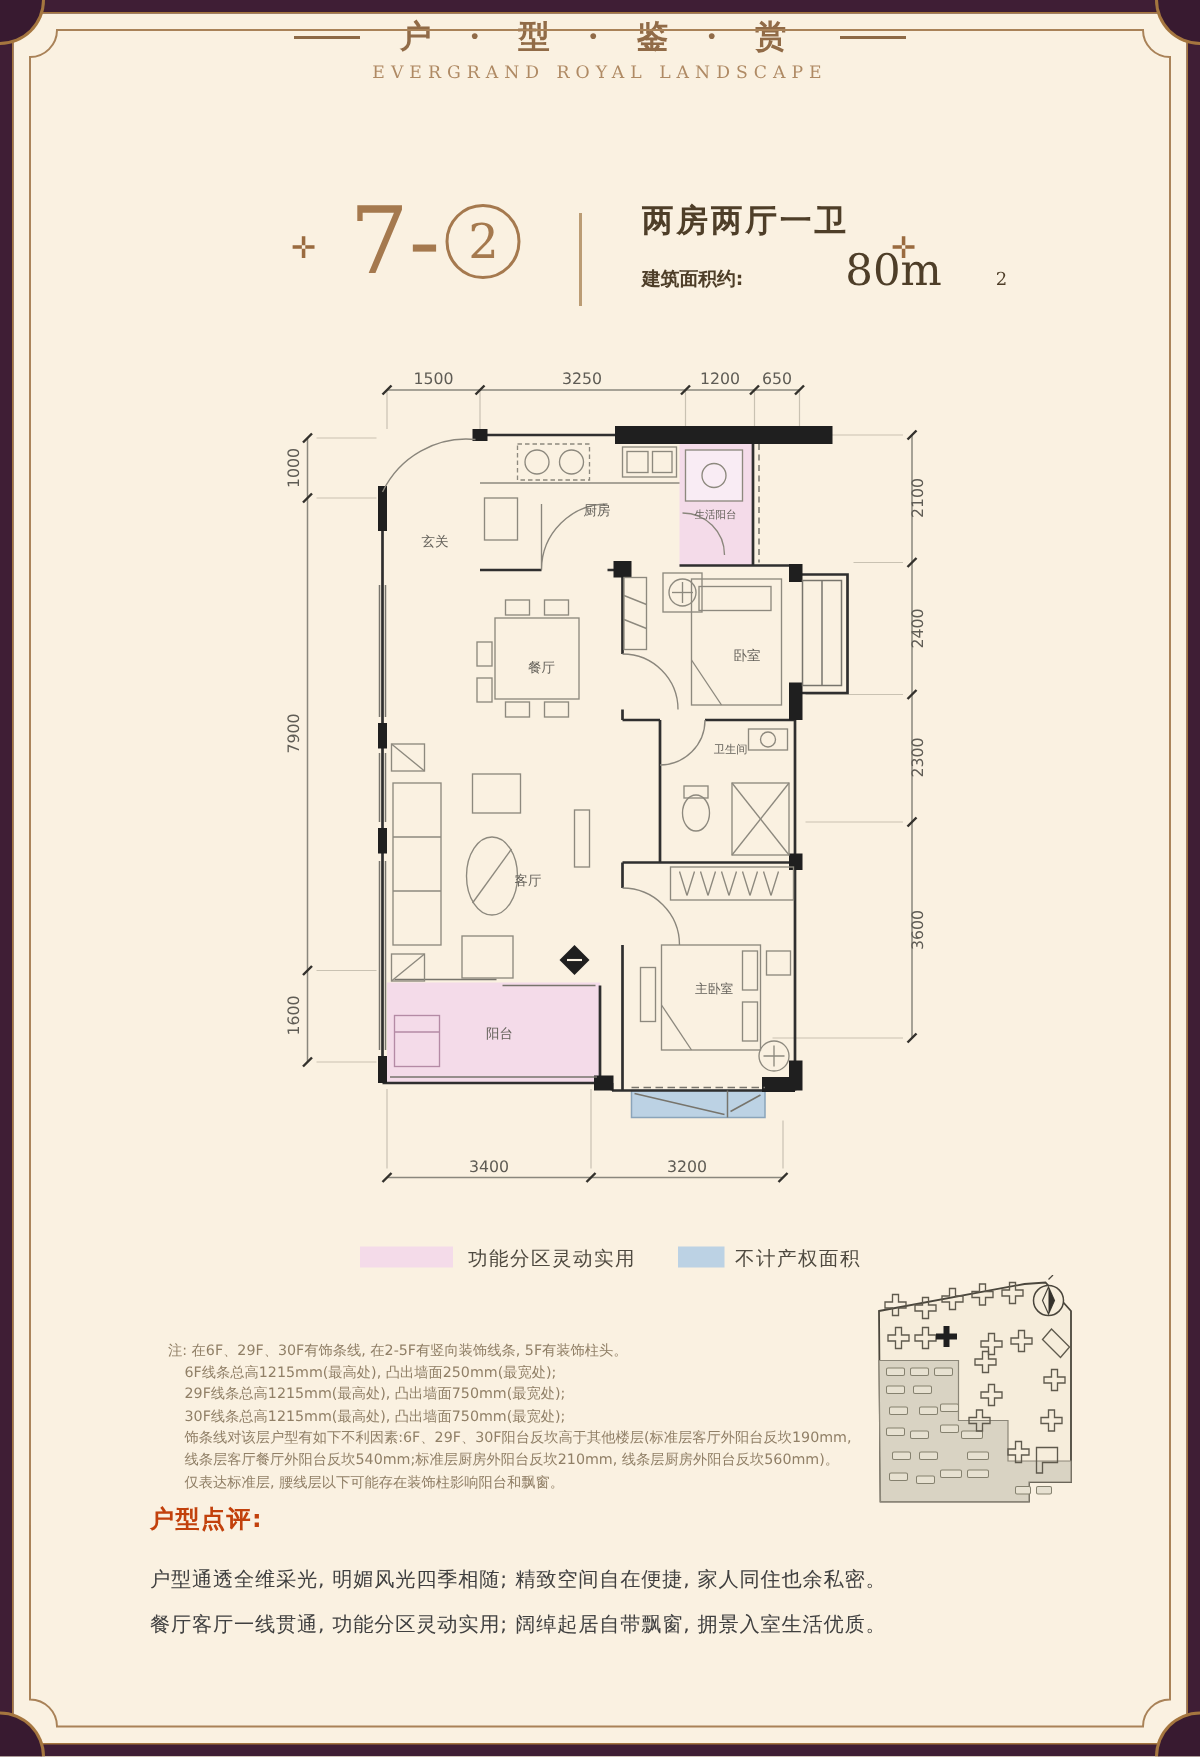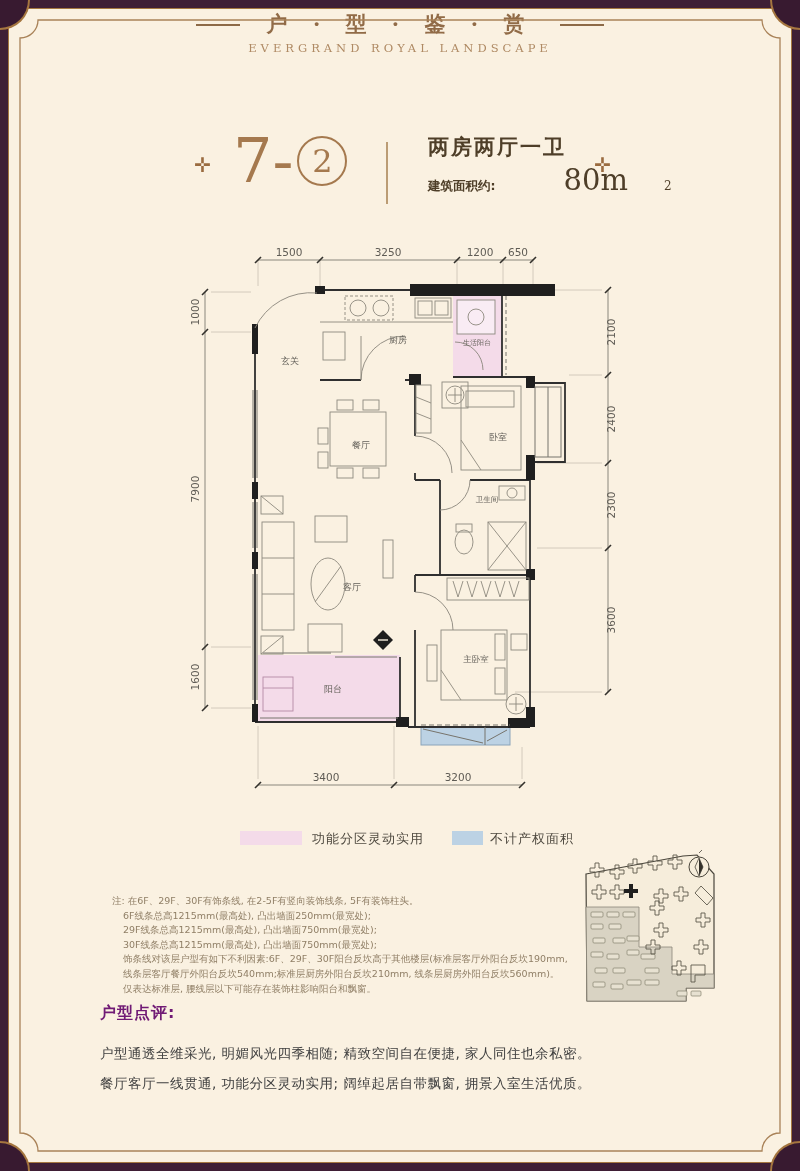--- a/index.html
+++ b/index.html
@@ -43,21 +43,21 @@
   .sw.blue{left:452px;top:831px;width:31px;background:#bcd2e4;}
   .leglab{position:absolute;top:830px;font-size:13px;color:#4f4a40;letter-spacing:1px;}
   .leglab.a{left:312px;} .leglab.b{left:490px;}
   
   .notes{position:absolute;left:112px;top:894px;width:470px;color:#907f66;font-size:9.5px;
          line-height:14.6px;}
   .notes .ln{white-space:nowrap;}
   .notes .ind{padding-left:11px;}
   
   .review-h{position:absolute;left:100px;top:1003px;font-size:16px;font-weight:bold;
-            color:#701a75;letter-spacing:1px;}
+            color:#c2410c;letter-spacing:1px;}
   .review{position:absolute;left:100px;top:1038px;width:560px;font-size:13.5px;line-height:30px;
           color:#404040;letter-spacing:0.5px;}
   
   .sitemap{position:absolute;left:583px;top:850px;width:157px;height:178px;z-index:10;}
   svg text{font-family:"DejaVu Sans",sans-serif;}
 </style>
 </head>
 <body>
 
 <div class="page">

